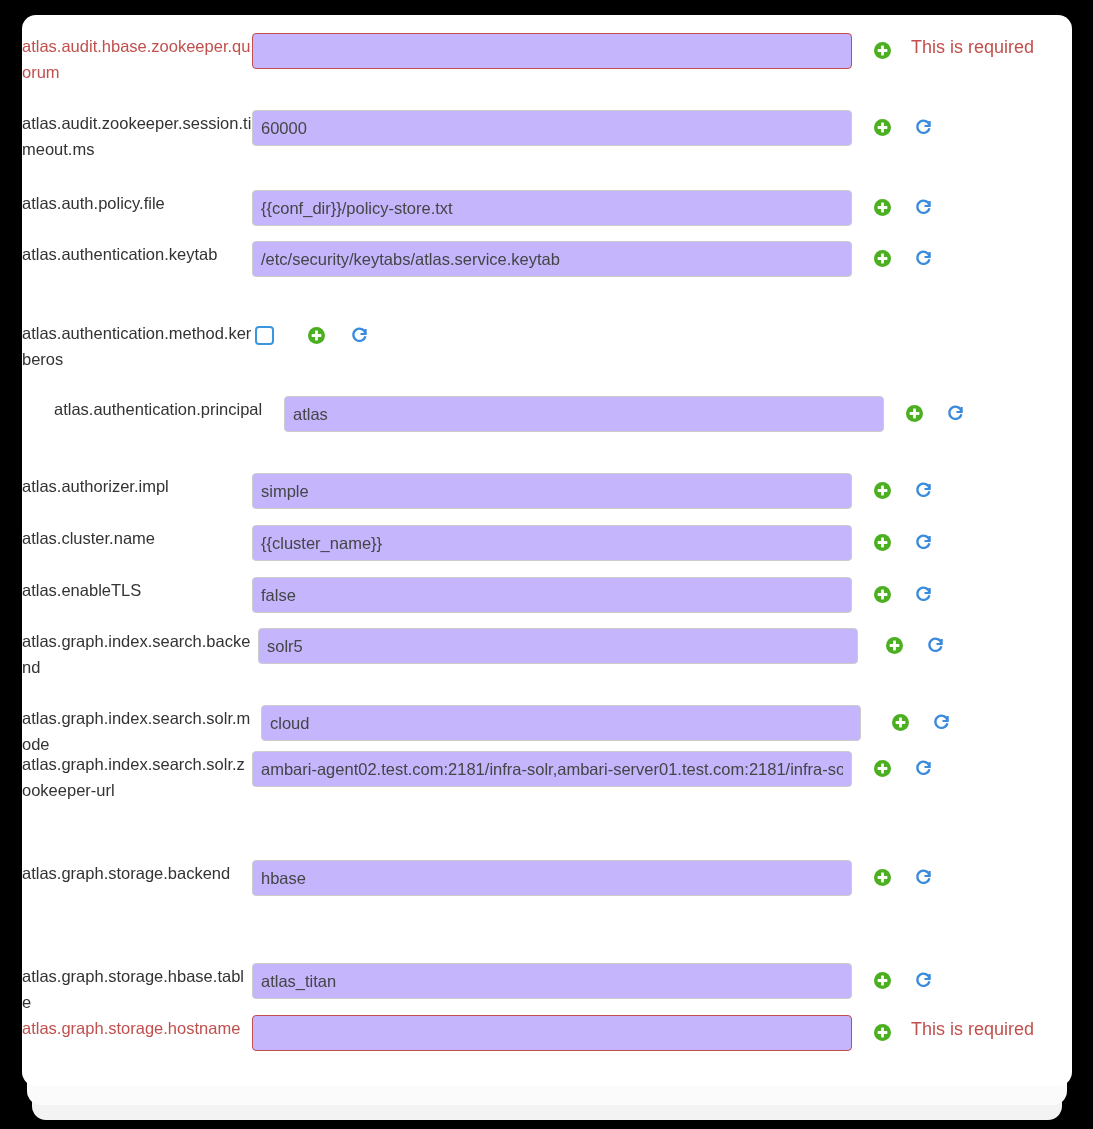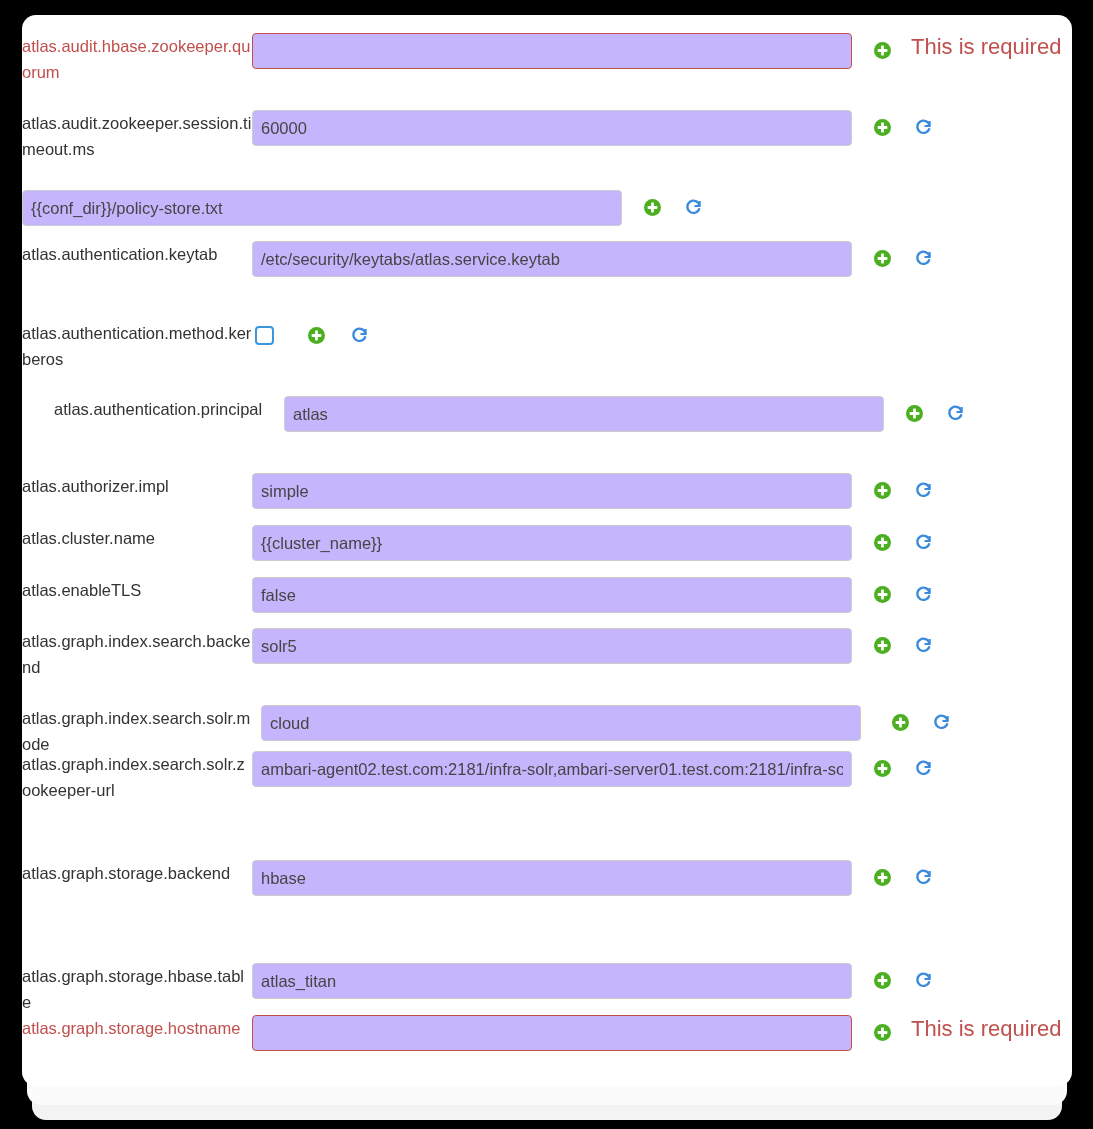--- a/index.html
+++ b/index.html
@@ -125,21 +125,21 @@
     height: 18px;
     margin-left: 24px;
     margin-top: 8px;
     flex: 0 0 auto;
     cursor: pointer;
   }
   .required-msg {
     margin-left: 20px;
     margin-top: 1px;
     color: #c0504d;
-    font-size: 22px;
+    font-size: 18px;
     line-height: 26px;
     white-space: nowrap;
   }
 
   
   .row.checkbox-row .icon-cell .icon-plus { margin-left: 26px; margin-top: 7px; }
   .row.checkbox-row .icon-cell .icon-revert { margin-left: 26px; margin-top: 6px; }
   .row.checkbox-row .control-cell { width: 30px; }
 </style>
 </head>
@@ -175,20 +175,21 @@
                 <rect x="6.7" y="3.4" width="2.6" height="9.2" rx="0.5" fill="#ffffff"></rect>
                 <rect x="3.4" y="6.7" width="9.2" height="2.6" rx="0.5" fill="#ffffff"></rect>
               </svg></span>
             <span class="icon-revert"><svg viewBox="0 0 18 18" width="18" height="18" aria-hidden="true">
                 <path d="M14.6 4.0 L14.6 8.0 L10.6 8.0" fill="none" stroke="#3a8bdd" stroke-width="2.2" stroke-linecap="square"></path>
                 <path d="M14.4 7.4 A6.1 6.1 0 1 0 14.4 10.2" fill="none" stroke="#3a8bdd" stroke-width="2.3" stroke-linecap="butt"></path>
               </svg></span>
           </div>
         </div>
         <div class="row" style="top: 175px;">
+          <div class="label-cell">atlas.auth.policy.file</div>
           <div class="control-cell">
             <input type="text" class="field" value="{{conf_dir}}/policy-store.txt" style="">
           </div>
           <div class="icon-cell">
             <span class="icon-plus"><svg viewBox="0 0 16 16" width="17" height="17" aria-hidden="true">
                 <circle cx="8" cy="8" r="8" fill="#4caf21"></circle>
                 <rect x="6.7" y="3.4" width="2.6" height="9.2" rx="0.5" fill="#ffffff"></rect>
                 <rect x="3.4" y="6.7" width="9.2" height="2.6" rx="0.5" fill="#ffffff"></rect>
               </svg></span>
             <span class="icon-revert"><svg viewBox="0 0 18 18" width="18" height="18" aria-hidden="true">
@@ -290,21 +291,21 @@
                 <circle cx="8" cy="8" r="8" fill="#4caf21"></circle>
                 <rect x="6.7" y="3.4" width="2.6" height="9.2" rx="0.5" fill="#ffffff"></rect>
                 <rect x="3.4" y="6.7" width="9.2" height="2.6" rx="0.5" fill="#ffffff"></rect>
               </svg></span>
             <span class="icon-revert"><svg viewBox="0 0 18 18" width="18" height="18" aria-hidden="true">
                 <path d="M14.6 4.0 L14.6 8.0 L10.6 8.0" fill="none" stroke="#3a8bdd" stroke-width="2.2" stroke-linecap="square"></path>
                 <path d="M14.4 7.4 A6.1 6.1 0 1 0 14.4 10.2" fill="none" stroke="#3a8bdd" stroke-width="2.3" stroke-linecap="butt"></path>
               </svg></span>
           </div>
         </div>
-        <div class="row" style="top: 613px;">
+        <div class="row" style="top: 613px; gap: 6px;">
           <div class="label-cell">atlas.graph.index.search.backend</div>
           <div class="control-cell">
             <input type="text" class="field" value="solr5" style="">
           </div>
           <div class="icon-cell">
             <span class="icon-plus"><svg viewBox="0 0 16 16" width="17" height="17" aria-hidden="true">
                 <circle cx="8" cy="8" r="8" fill="#4caf21"></circle>
                 <rect x="6.7" y="3.4" width="2.6" height="9.2" rx="0.5" fill="#ffffff"></rect>
                 <rect x="3.4" y="6.7" width="9.2" height="2.6" rx="0.5" fill="#ffffff"></rect>
               </svg></span>

